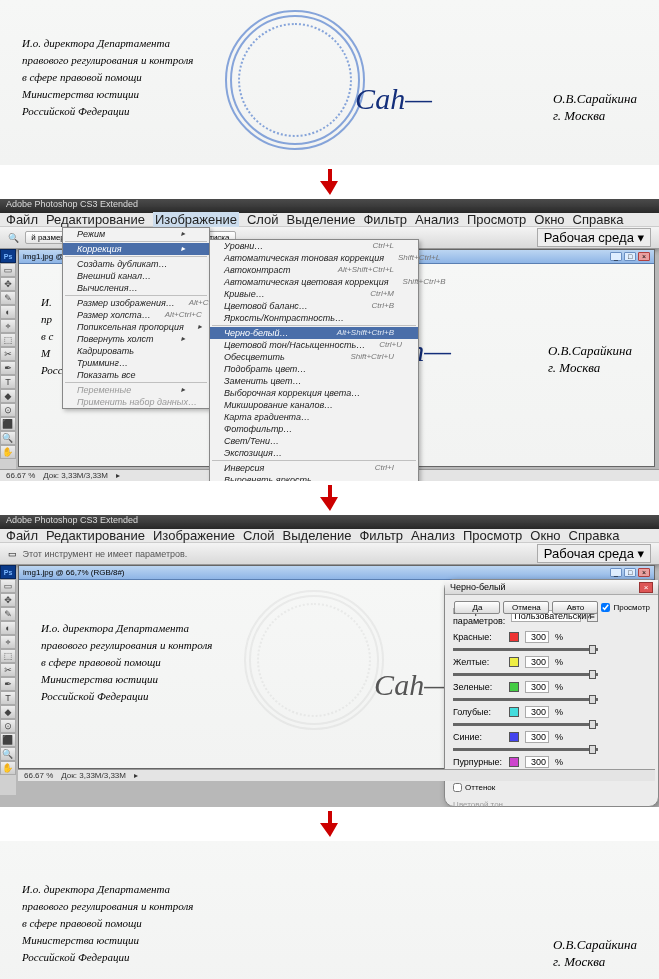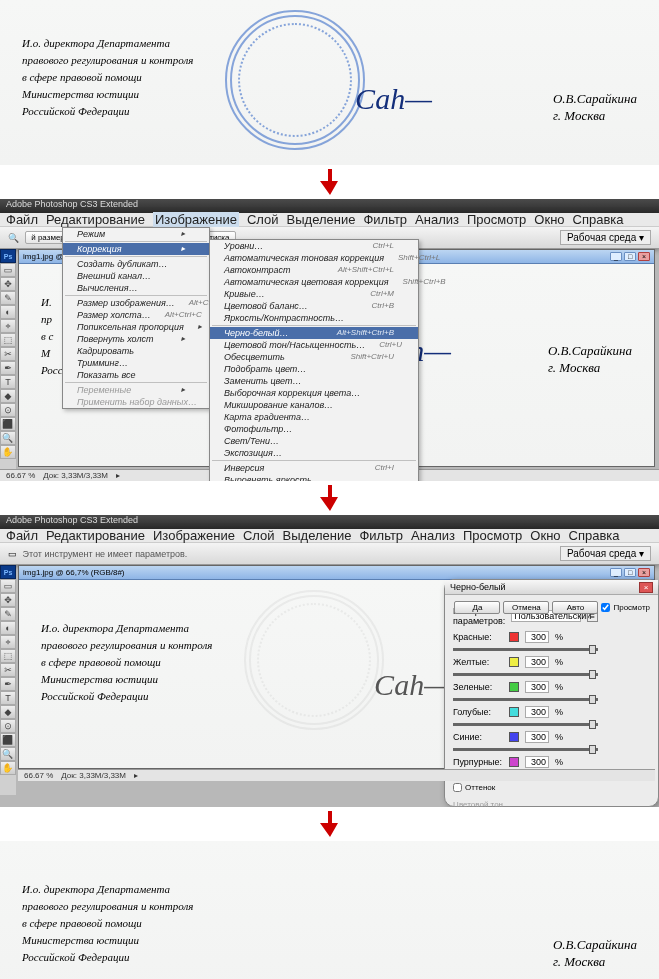--- a/index.html
+++ b/index.html
@@ -23,21 +23,21 @@
   .arrow-wrap svg { display:block;}
 
   
   .ps { background:#b8b8b8; position:relative; overflow:hidden;}
   .ps-titlebar { height:14px; background:linear-gradient(#4b4b4b,#2c2c2c); color:#ddd; font-size:9px; display:flex; align-items:flex-start; padding:0 6px;}
   .ps-menubar { height:14px; background:#e9e9e9; color:#222; font-size:13px; display:flex; align-items:center; gap:8px; padding:0 6px; border-bottom:1px solid #ccc;}
   .ps-menubar span { cursor:default;}
   .ps-optionsbar { height:22px; background:linear-gradient(#f4f4f4,#d9d9d9); border-bottom:1px solid #999; display:flex; align-items:center; font-size:9px; padding:0 8px; gap:6px;}
   .ps-optionsbar .btn { border:1px solid #aaa; background:linear-gradient(#fff,#e6e6e6); border-radius:2px; padding:1px 5px; font-size:8px;}
   .ps-optionsbar .spacer { flex:1;}
-  .ps-optionsbar .sel { border:1px solid #aaa; background:#eee; padding:1px 6px; font-size:10px;}
+  .ps-optionsbar .sel { border:1px solid #aaa; background:#eee; padding:1px 6px; font-size:13px;}
   .ps-toolbox { position:absolute; left:0; top:50px; width:16px; bottom:12px; background:#d0d0d0; display:flex; flex-direction:column;}
   .ps-toolbox .t { height:14px; border:1px solid #aaa; margin:0; display:flex; align-items:center; justify-content:center; font-size:9px; color:#444; background:linear-gradient(#eee,#ccc);}
   .ps-toolbox .t.ps { background:#0a3a8a; color:#7bb7ff; font-weight:bold; font-size:7px; border:1px solid #06245a;}
   .ps-statusbar { position:absolute; left:0; right:0; bottom:0; height:12px; background:#e4e4e4; border-top:1px solid #999; font-size:8px; display:flex; align-items:center; padding:0 6px; gap:8px; color:#333;}
   .ps-docwin { position:absolute; left:18px; top:50px; right:4px; bottom:14px; background:linear-gradient(#f6f7f6,#f2f3f2); border:1px solid #666;}
   .ps-docwin-title { height:14px; background:linear-gradient(#bcd6f2,#8fb5e6); font-size:8px; display:flex; align-items:center; padding:0 4px; color:#000; border-bottom:1px solid #5a7fb2;}
   .ps-docwin-title .wbtns { margin-left:auto; display:flex; gap:2px;}
   .ps-docwin-title .wbtn { width:12px; height:9px; background:#dfeeff; border:1px solid #6a8fc2; border-radius:1px; font-size:7px; text-align:center; line-height:7px;}
   .ps-docwin-title .wbtn.cl { background:#e9a0a0; border-color:#b04040;}
   .ps-docinner { position:absolute; left:0; right:0; top:14px; bottom:0;}

